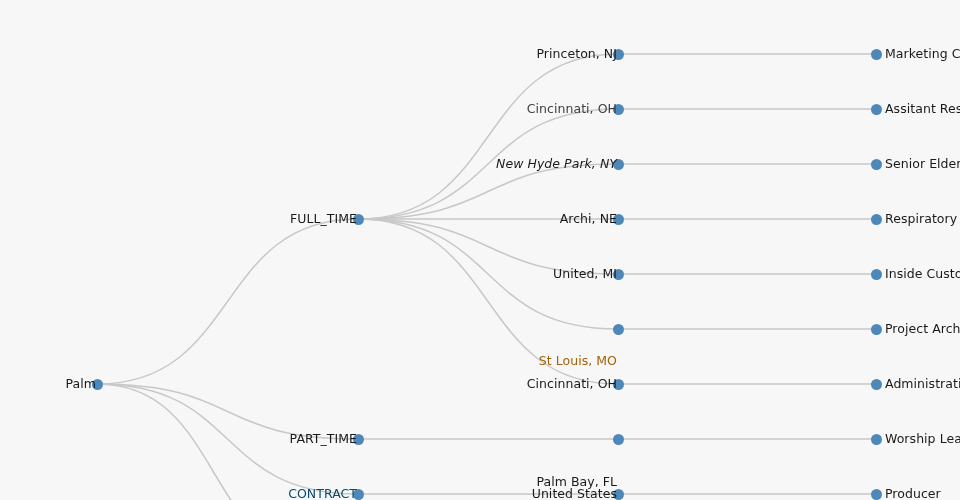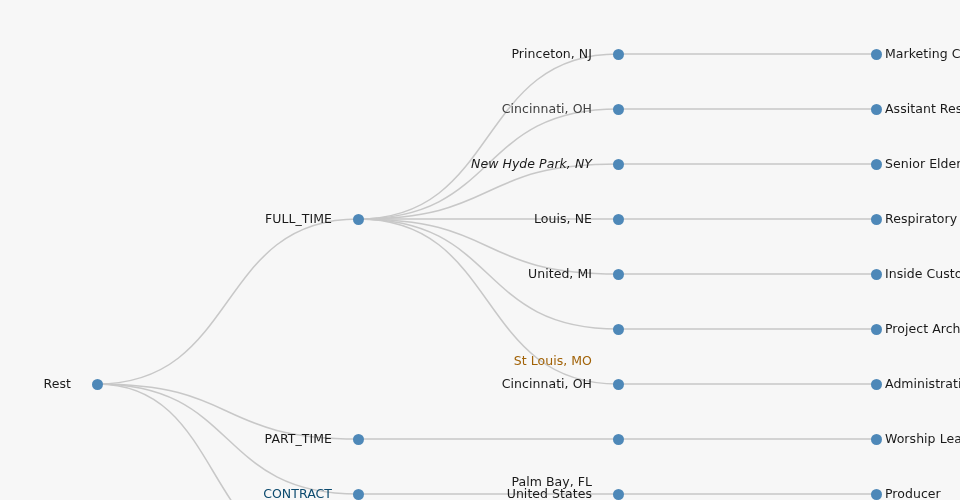--- a/index.html
+++ b/index.html
@@ -50,21 +50,21 @@
   }
   .node-label {
     position: absolute;
     font-size: 12.5px;
     color: #1a1a1a;
     white-space: nowrap;
     line-height: 1;
     letter-spacing: 0.05px;
   }
   .label-left {
-    right: 26px;
+    right: 1px;
     top: -6px;
     text-align: center;
   }
   .label-right {
     left: 9px;
     top: -6px;
     text-align: left;
   }
 </style>
 </head>
@@ -93,21 +93,21 @@
       <path d="M618,274L876,274" fill="none" stroke="#c8c8c8" stroke-width="1.5" stroke-linecap="round"></path>
       <path d="M618,329L876,329" fill="none" stroke="#c8c8c8" stroke-width="1.5" stroke-linecap="round"></path>
       <path d="M618,384L876,384" fill="none" stroke="#c8c8c8" stroke-width="1.5" stroke-linecap="round"></path>
       <path d="M618,439L876,439" fill="none" stroke="#c8c8c8" stroke-width="1.5" stroke-linecap="round"></path>
       <path d="M618,494L876,494" fill="none" stroke="#c8c8c8" stroke-width="1.5" stroke-linecap="round"></path>
     </svg>
 
   <div id="node-layer">
       <div class="node" style="left: 97px; top: 384px;">
         <div class="node-dot" style="background: rgb(78, 136, 184);"></div>
-        <div class="node-label label-left" style="color: rgb(26, 26, 26);">Rest</div>
+        <div class="node-label label-left" style="color: rgb(26, 26, 26);">Palm</div>
       </div>
       <div class="node" style="left: 358px; top: 219px;">
         <div class="node-dot" style="background: rgb(78, 136, 184);"></div>
         <div class="node-label label-left" style="color: rgb(26, 26, 26);">FULL_TIME</div>
       </div>
       <div class="node" style="left: 358px; top: 439px;">
         <div class="node-dot" style="background: rgb(78, 136, 184);"></div>
         <div class="node-label label-left" style="color: rgb(26, 26, 26);">PART_TIME</div>
       </div>
       <div class="node" style="left: 358px; top: 494px;">
@@ -121,21 +121,21 @@
       <div class="node" style="left: 618px; top: 109px;">
         <div class="node-dot" style="background: rgb(78, 136, 184);"></div>
         <div class="node-label label-left" style="color: #404040;">Cincinnati, OH</div>
       </div>
       <div class="node" style="left: 618px; top: 164px;">
         <div class="node-dot" style="background: rgb(78, 136, 184);"></div>
         <div class="node-label label-left" style="color: rgb(26, 26, 26); font-style: italic;">New Hyde Park, NY</div>
       </div>
       <div class="node" style="left: 618px; top: 219px;">
         <div class="node-dot" style="background: rgb(78, 136, 184);"></div>
-        <div class="node-label label-left" style="color: rgb(26, 26, 26);">Louis, NE</div>
+        <div class="node-label label-left" style="color: rgb(26, 26, 26);">Archi, NE</div>
       </div>
       <div class="node" style="left: 618px; top: 274px;">
         <div class="node-dot" style="background: rgb(78, 136, 184);"></div>
         <div class="node-label label-left" style="color: rgb(26, 26, 26);">United, MI</div>
       </div>
       <div class="node" style="left: 618px; top: 329px;">
         <div class="node-dot" style="background: rgb(78, 136, 184);"></div>
         <div class="node-label label-left" style="color: #a16207; margin-top: 32px;">St Louis, MO</div>
       </div>
       <div class="node" style="left: 618px; top: 384px;">

